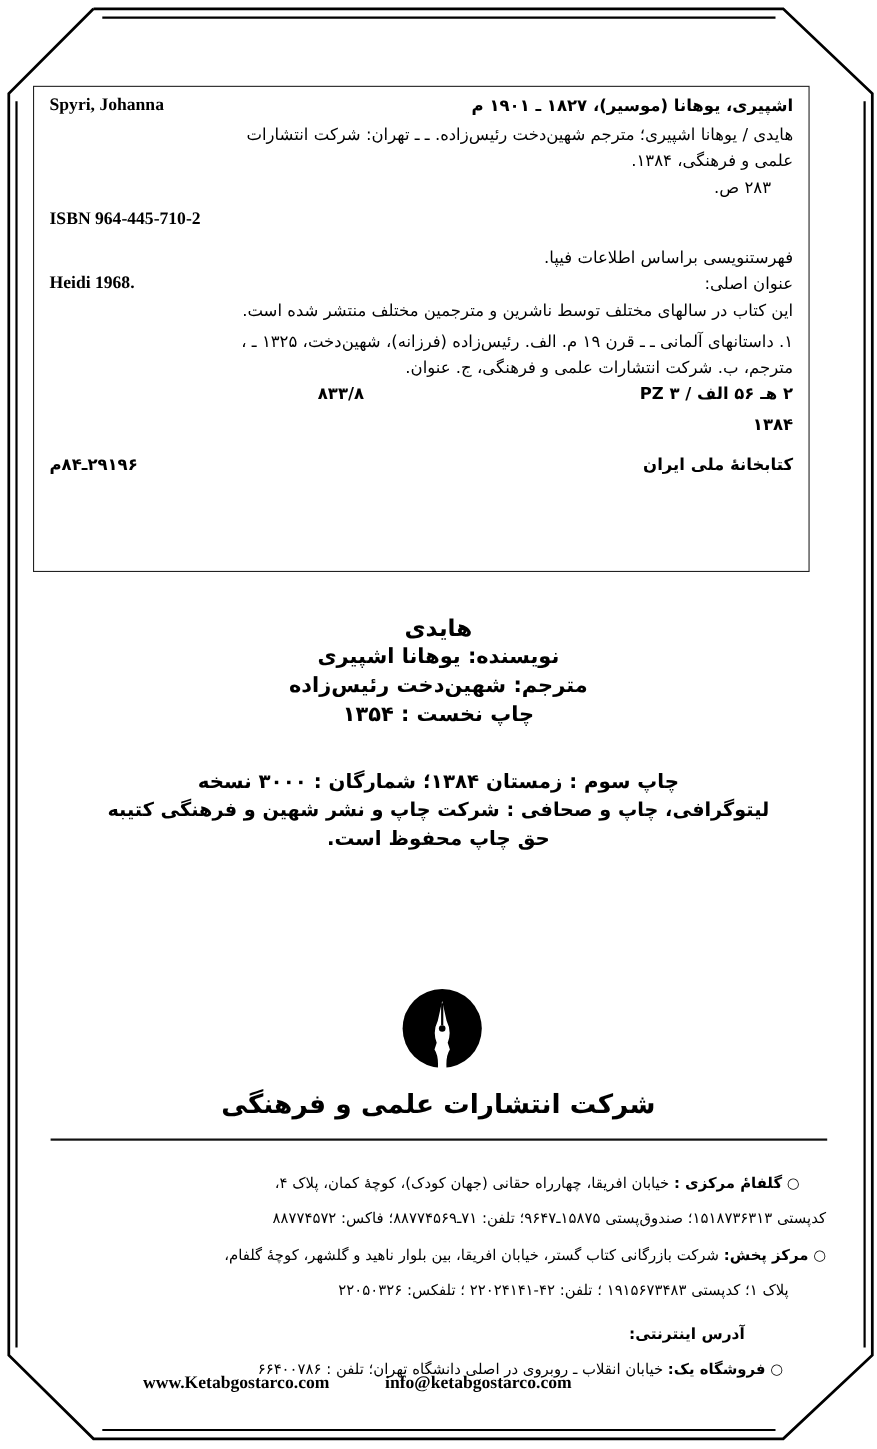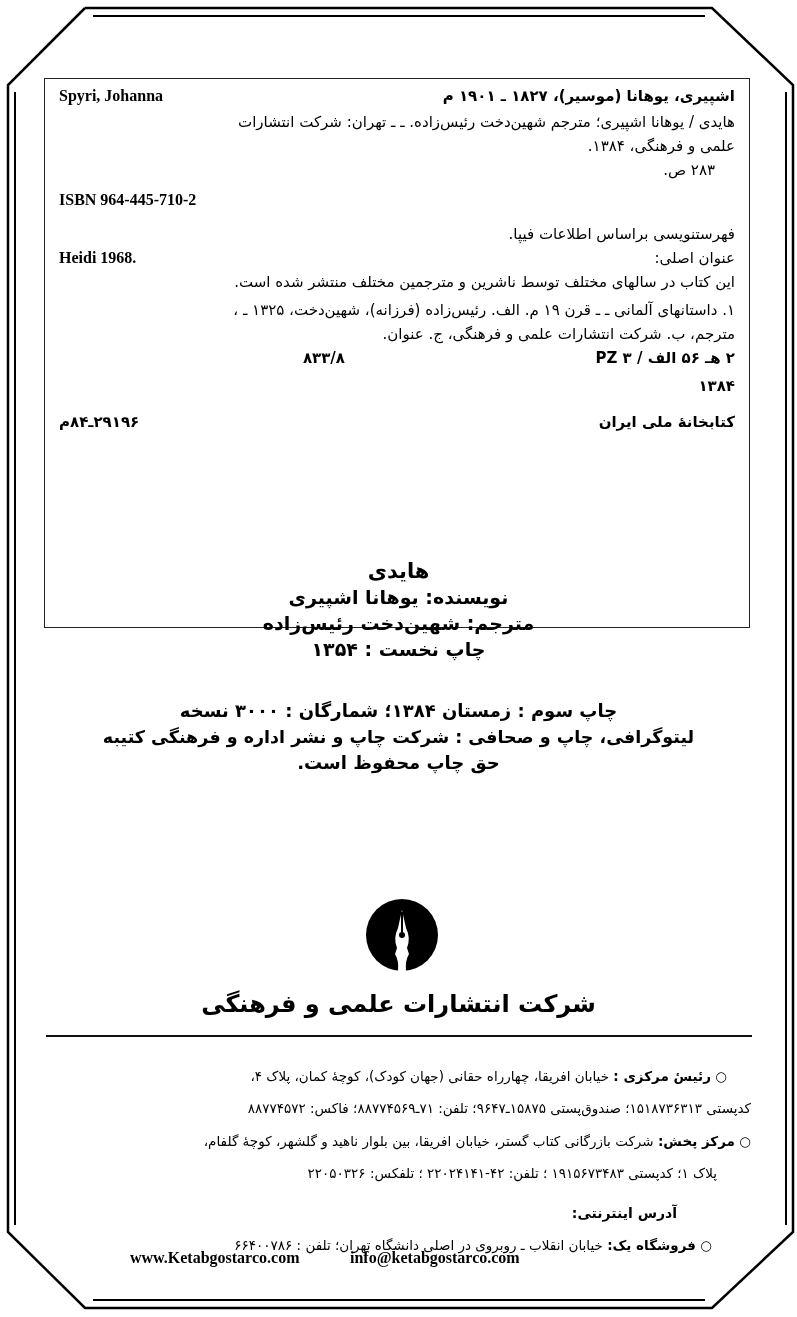--- a/index.html
+++ b/index.html
@@ -1,19 +1,19 @@
 <!DOCTYPE html>
 <html><head>
 <meta charset="utf-8">
 <style>
   html, body { margin:0; padding:0; background:#fff; }
   body { width:797px; height:1317px; position:relative; overflow:hidden;
          font-family:"DejaVu Sans", sans-serif; color:#000; }
   .frame { position:absolute; left:0; top:0; width:797px; height:1317px; }
-  .catalog { position:absolute; left:44px; top:78px; width:706px; height:550px;
+  .catalog { position:absolute; left:30px; top:78px; width:706px; height:442px;
              border:1.5px solid #222; box-sizing:border-box; }
   .row { position:absolute; left:14px; right:14px; font-size:15px; font-weight:bold;
          white-space:nowrap; }
   .row .ltr-left { position:absolute; left:0; top:0; direction:ltr;
                    font-family:"Liberation Serif", serif; font-size:16px; font-weight:bold; }
   .row .rtl-right { position:absolute; right:0; top:0; direction:rtl; }
   .fa-normal { font-weight:normal;margin-left:36px; }
   .title-block { position:absolute; left:40px; right:40px; top:558px;
                  text-align:center; direction:rtl; font-weight:bold; }
   .title-block div { line-height:26px; }
@@ -84,37 +84,37 @@
     <span class="rtl-right">کتابخانهٔ ملی ایران</span>
   </div>
 </div>
 
 <div class="title-block">
   <div style="font-size:21px;">هایدی</div>
   <div style="font-size:19px;">نویسنده: یوهانا اشپیری</div>
   <div style="font-size:19px;">مترجم: شهین‌دخت رئیس‌زاده</div>
   <div style="font-size:19px;">چاپ نخست : ۱۳۵۴</div>
   <div style="font-size:18px;margin-top:36px;">چاپ سوم : زمستان ۱۳۸۴؛ شمارگان : ۳۰۰۰ نسخه</div>
-  <div style="font-size:17.5px;">لیتوگرافی، چاپ و صحافی : شرکت چاپ و نشر اداره و فرهنگی کتیبه</div>
+  <div style="font-size:17.5px;">لیتوگرافی، چاپ و صحافی : شرکت چاپ و نشر شهین و فرهنگی کتیبه</div>
   <div style="font-size:18px;">حق چاپ محفوظ است.</div>
 </div>
 
 <svg class="logo" viewBox="0 0 74 74" width="74" height="74">
   <circle cx="37" cy="37" r="36" fill="#000"></circle>
   <path d="M37 12 L41 30 Q46 40 42 50 L44 56 Q40 62 41 74 L33 74 Q34 62 30 56 L32 50 Q28 40 33 30 Z" fill="#fff"></path>
   <line x1="37" y1="14" x2="37" y2="34" stroke="#000" stroke-width="2"></line>
   <circle cx="37" cy="37" r="3" fill="#000"></circle>
 </svg>
 
 <div class="publisher-name">شرکت انتشارات علمی و فرهنگی</div>
 <div class="sep-line"></div>
 
 <div class="addr" style="top:1068px; right:70px;">
   <span>○</span>
-  <b>رئیسٔ مرکزی :</b>
+  <b>گلفامٔ مرکزی :</b>
   <span>خیابان افریقا، چهارراه حقانی (جهان کودک)، کوچهٔ کمان، پلاک ۴،</span>
 </div>
 <div class="addr" style="top:1100px; right:46px;">
   <span>کدپستی ۱۵۱۸۷۳۶۳۱۳؛ صندوق‌پستی ۱۵۸۷۵ـ۹۶۴۷؛ تلفن: ۷۱ـ۸۸۷۷۴۵۶۹؛ فاکس: ۸۸۷۷۴۵۷۲</span>
 </div>
 <div class="addr" style="top:1133px; right:46px;">
   <span>○</span>
   <b>مرکز پخش:</b>
   <span>شرکت بازرگانی کتاب گستر، خیابان افریقا، بین بلوار ناهید و گلشهر، کوچهٔ گلفام،</span>
 </div>

